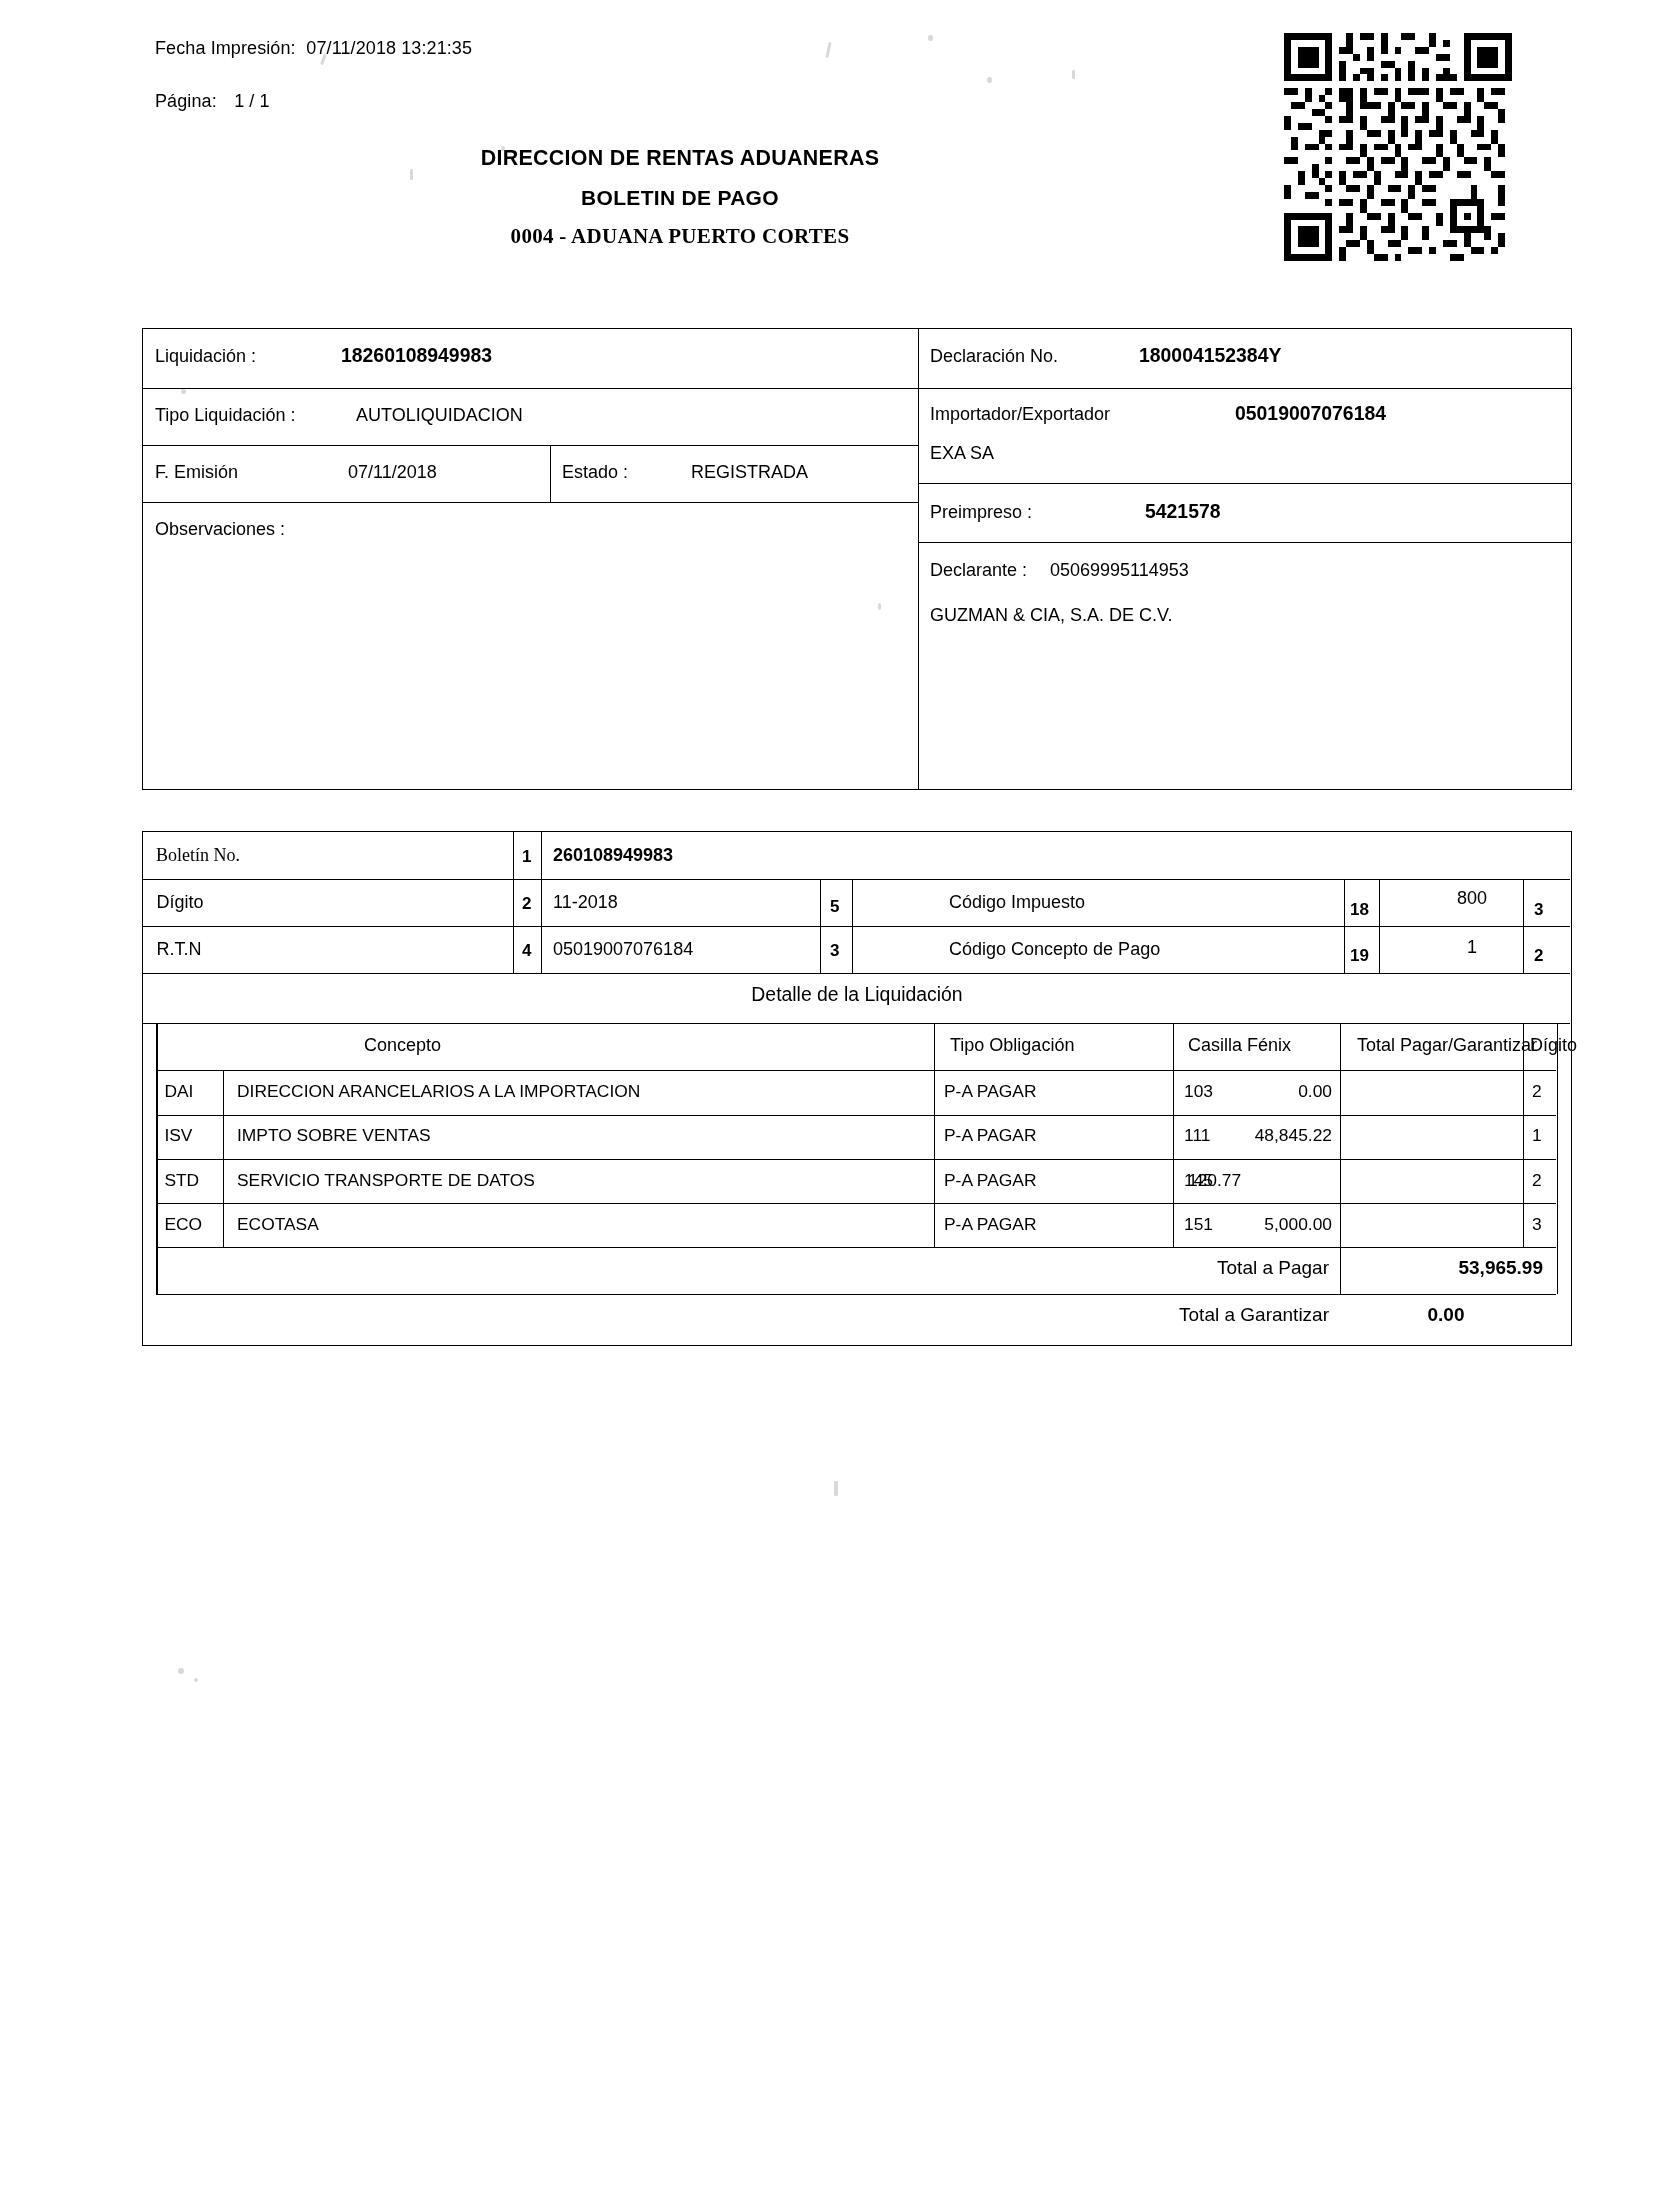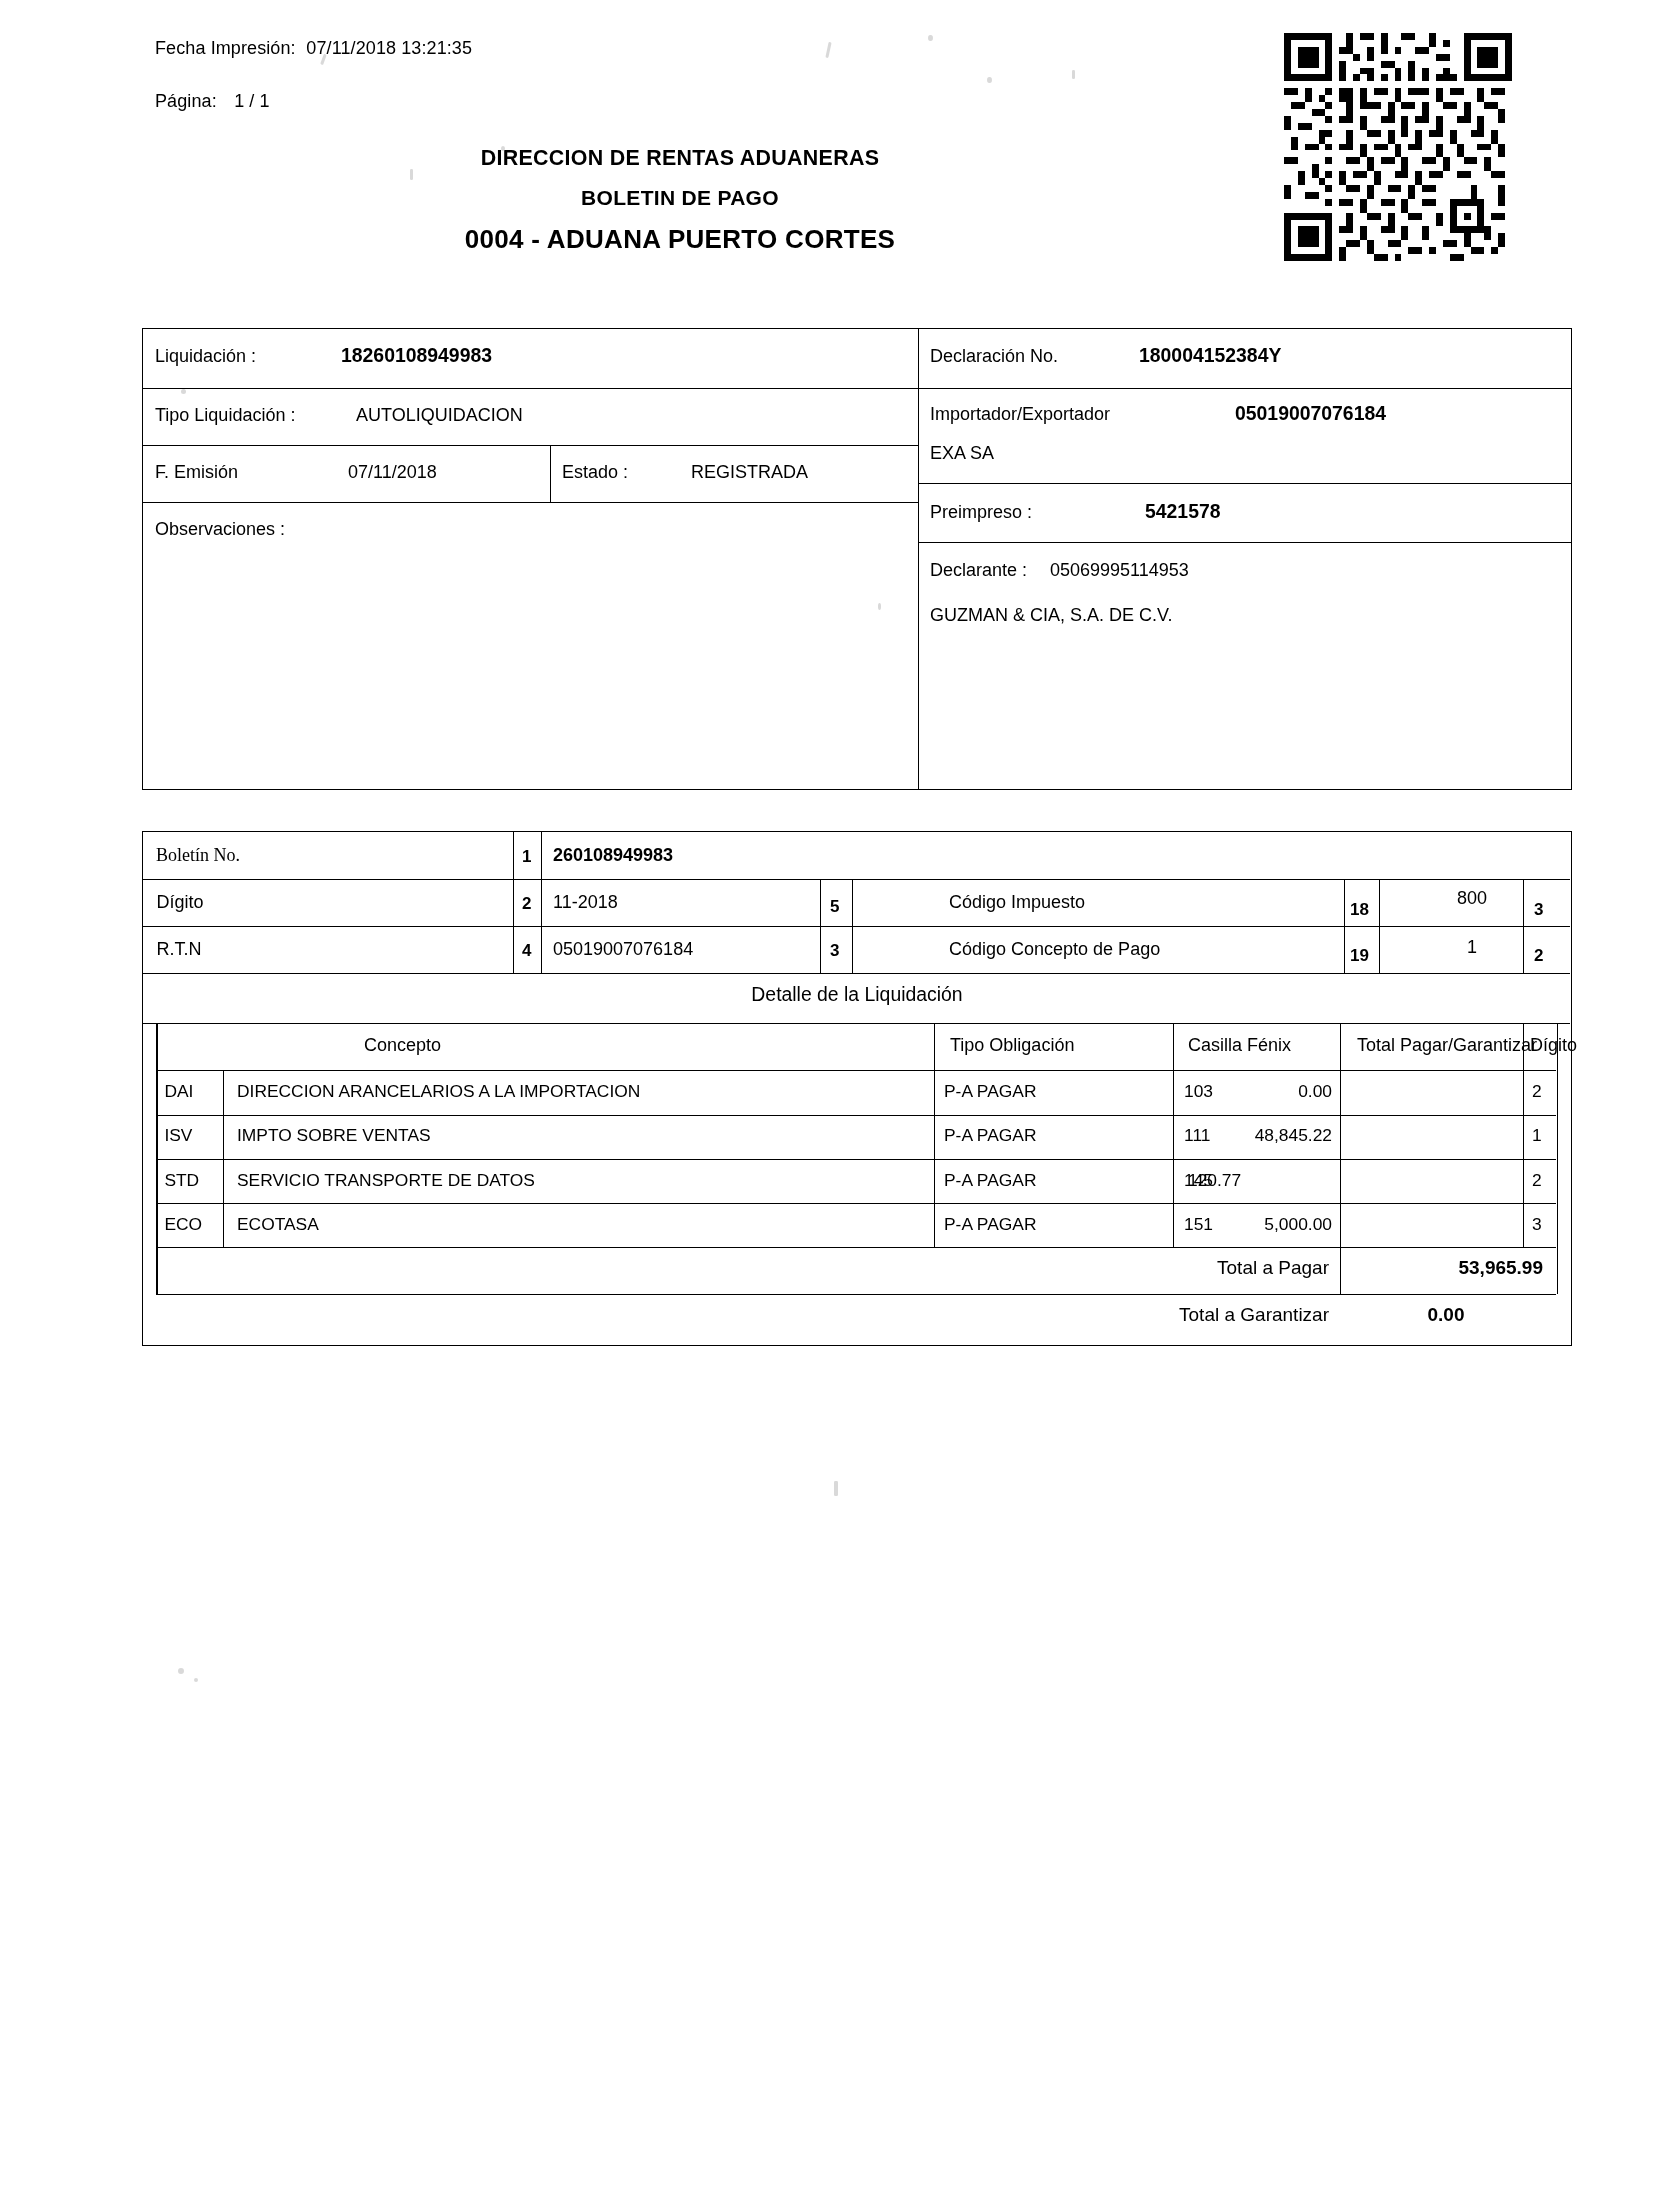--- a/index.html
+++ b/index.html
@@ -42,21 +42,21 @@
     text-align: center;
   }
   .title-block div {
     font-weight: bold;
     font-size: 21px;
     letter-spacing: 0.3px;
     margin-bottom: 14.7px;
   }
   #title-line-1 { font-size: 21.4px; }
   #title-line-2 { font-size: 21px; }
-  #title-line-3 { font-size: 26px; }
+  #title-line-3 { font-size: 21px; font-family: Liberation Serif, serif; }
 
   
   #qr-code {
     position: absolute;
     left: 1284px;
     top: 33px;
     width: 228px;
     height: 228px;
   }
   #qr-code svg { display: block; }

